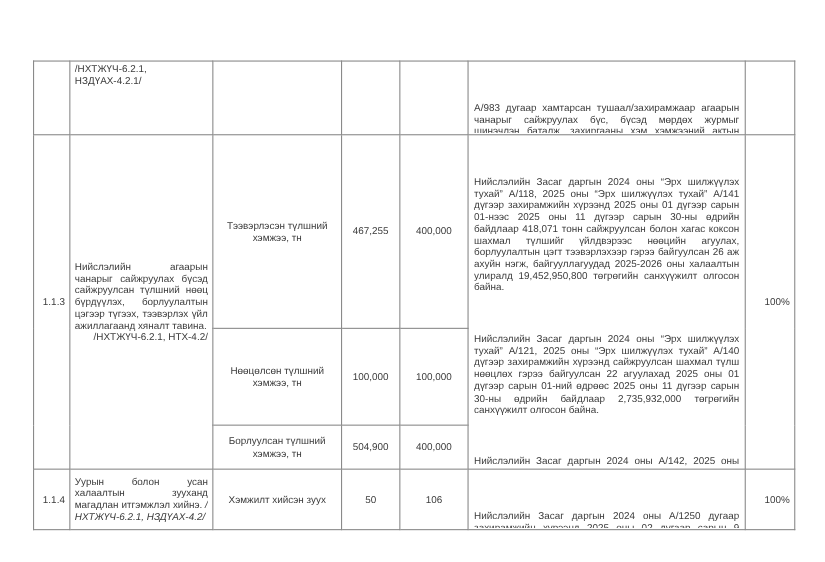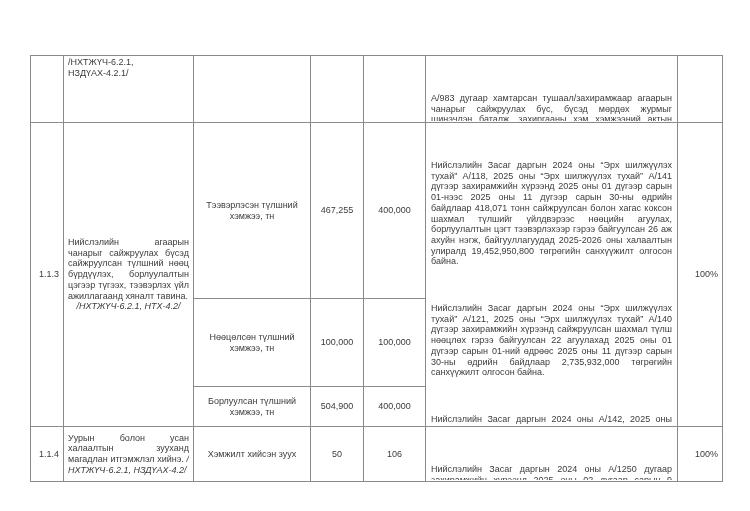--- a/index.html
+++ b/index.html
@@ -30,21 +30,21 @@
   }
   .vtop{vertical-align:top;}
   .num{text-align:right;font-size:9px;}
   .task{text-align:justify;}
   .ind{text-align:center;line-height:11px;}
   .val{text-align:center;}
   .res{text-align:justify;vertical-align:top;padding:1px 5px;}
   .pct{text-align:right;}
   .just{text-align:justify;}
   .ref-italic{font-style:italic;}
-  .ref-block{font-style:italic;text-align:center;}
+  .ref-block{text-align:right;}
   .clip{overflow:hidden;}
   .para{text-align:justify;margin-top:36px;}
 </style>
 </head>
 <body>
 
 <div class="page">
   <table class="report">
     <colgroup>
       <col style="width:33px">

